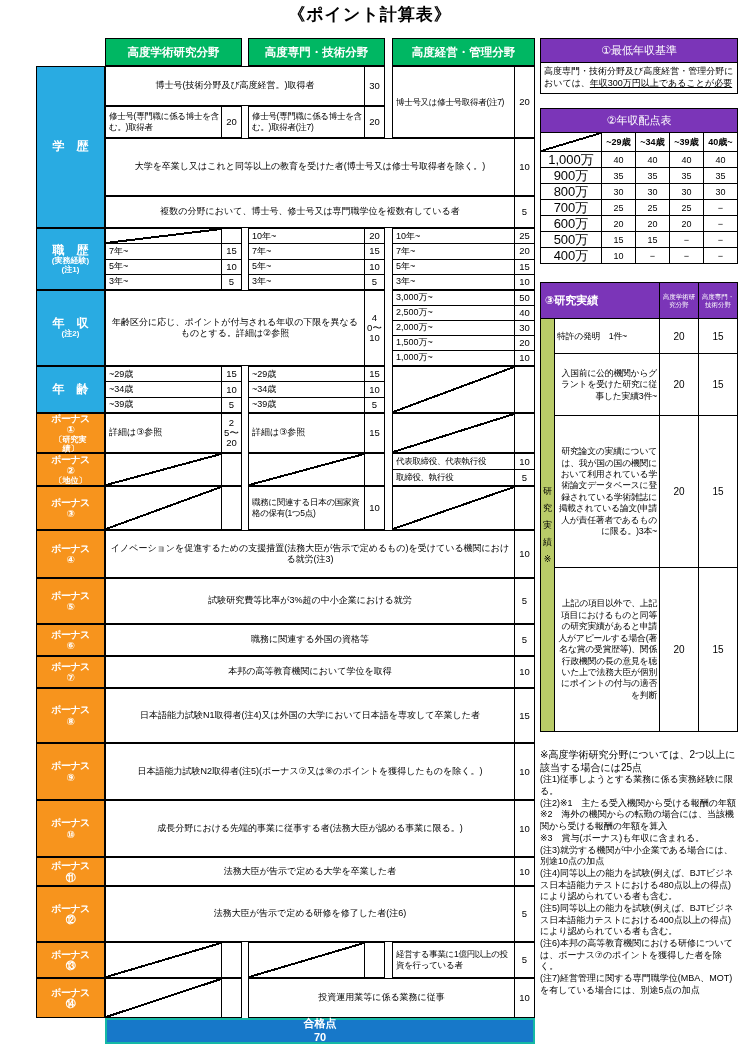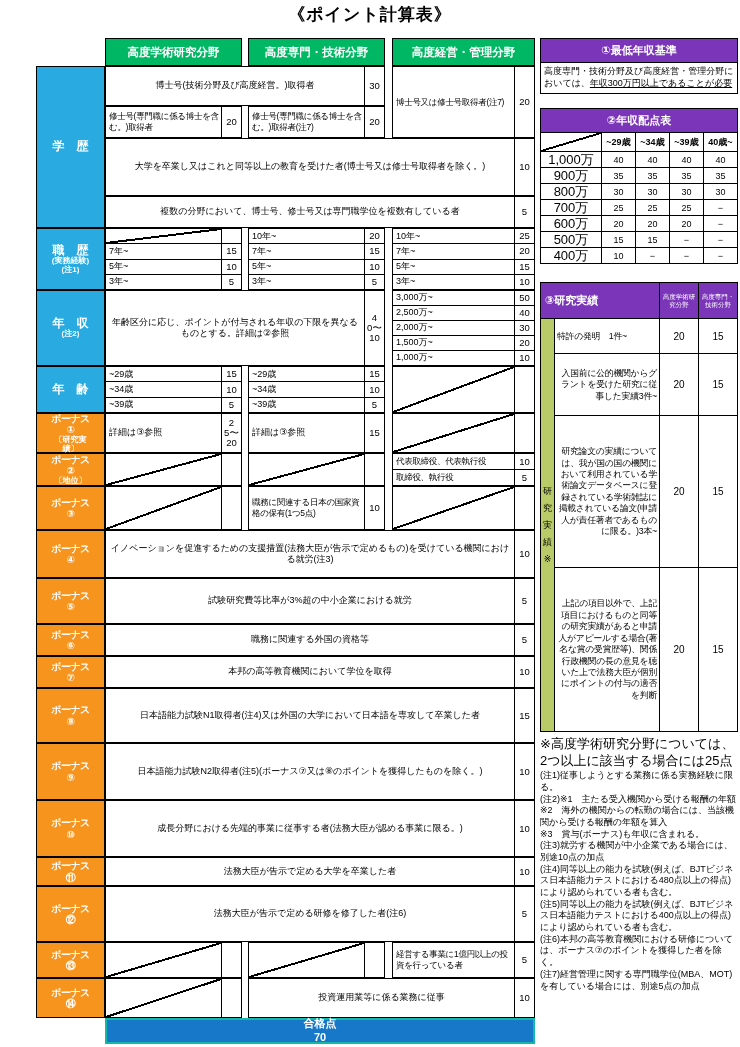--- a/index.html
+++ b/index.html
@@ -37,21 +37,21 @@
         transparent calc(50% - 1px),#000 calc(50% - 1px),
         #000 calc(50% + 1px),transparent calc(50% + 1px))}
   .ghead{background:#00b763;color:#fff;font-weight:bold;font-size:11.5px;
          border:1px solid #000;display:flex;align-items:center;justify-content:center}
   .passbar{background:#1778c9;color:#fff;font-weight:bold;text-align:center;
            border:2px solid #14b8a6;display:flex;flex-direction:column;align-items:center;
            justify-content:center;font-size:11px;line-height:1.25}
   
   #panel{position:absolute;left:540px;top:38px;width:198px}
   .pbox{border:1px solid #000}
-  .phead{background:#7b35b8;color:#fff;font-weight:bold;font-size:11px;text-align:center;
+  .phead{background:#7b35b8;color:#fff;font-weight:normal;font-size:11px;text-align:center;
          padding:4px 0;border-bottom:1px solid #000}
   .pbody{font-size:9px;line-height:1.3;padding:3px 3px 4px 3px}
   .u{text-decoration:underline}
   .ptable{display:flex;flex-direction:column}
   .prow{display:flex;border-top:1px solid #000}
   .prow:first-child{border-top:none}
   .plab{width:60px;flex:0 0 60px;font-size:13px;display:flex;align-items:center;
         justify-content:center;padding:1px}
   .pcell{flex:1;border-left:1px solid #000;font-size:9px;display:flex;align-items:center;
          justify-content:center;padding:1px}
@@ -67,21 +67,21 @@
   .strip{width:14px;flex:0 0 14px;background:#b9cb68;display:flex;flex-direction:column;
          align-items:center;justify-content:center;font-size:9px;line-height:1.9;
          border-right:1px solid #000}
   .b3rows{flex:1;display:flex;flex-direction:column}
   .b3row{display:flex;border-top:1px solid #000}
   .b3row:first-child{border-top:none}
   .b3txt{flex:1;font-size:8.8px;line-height:1.3;padding:2px 2px;display:flex;
          align-items:center;text-align:right;letter-spacing:-0.2px}
   .b3pt{width:39px;flex:0 0 39px;border-left:1px solid #000;display:flex;
         align-items:center;justify-content:center;font-size:10px}
-  .note{font-size:13px;line-height:1.3;margin-top:4px}
+  .note{font-size:10px;line-height:1.3;margin-top:16px}
   .notes{margin-top:0}
   .notes div{font-size:9px;line-height:1.3}
 </style>
 </head>
 <body>
 
 <div class="title">《ポイント計算表》</div>
 
 <div id="main">
 

